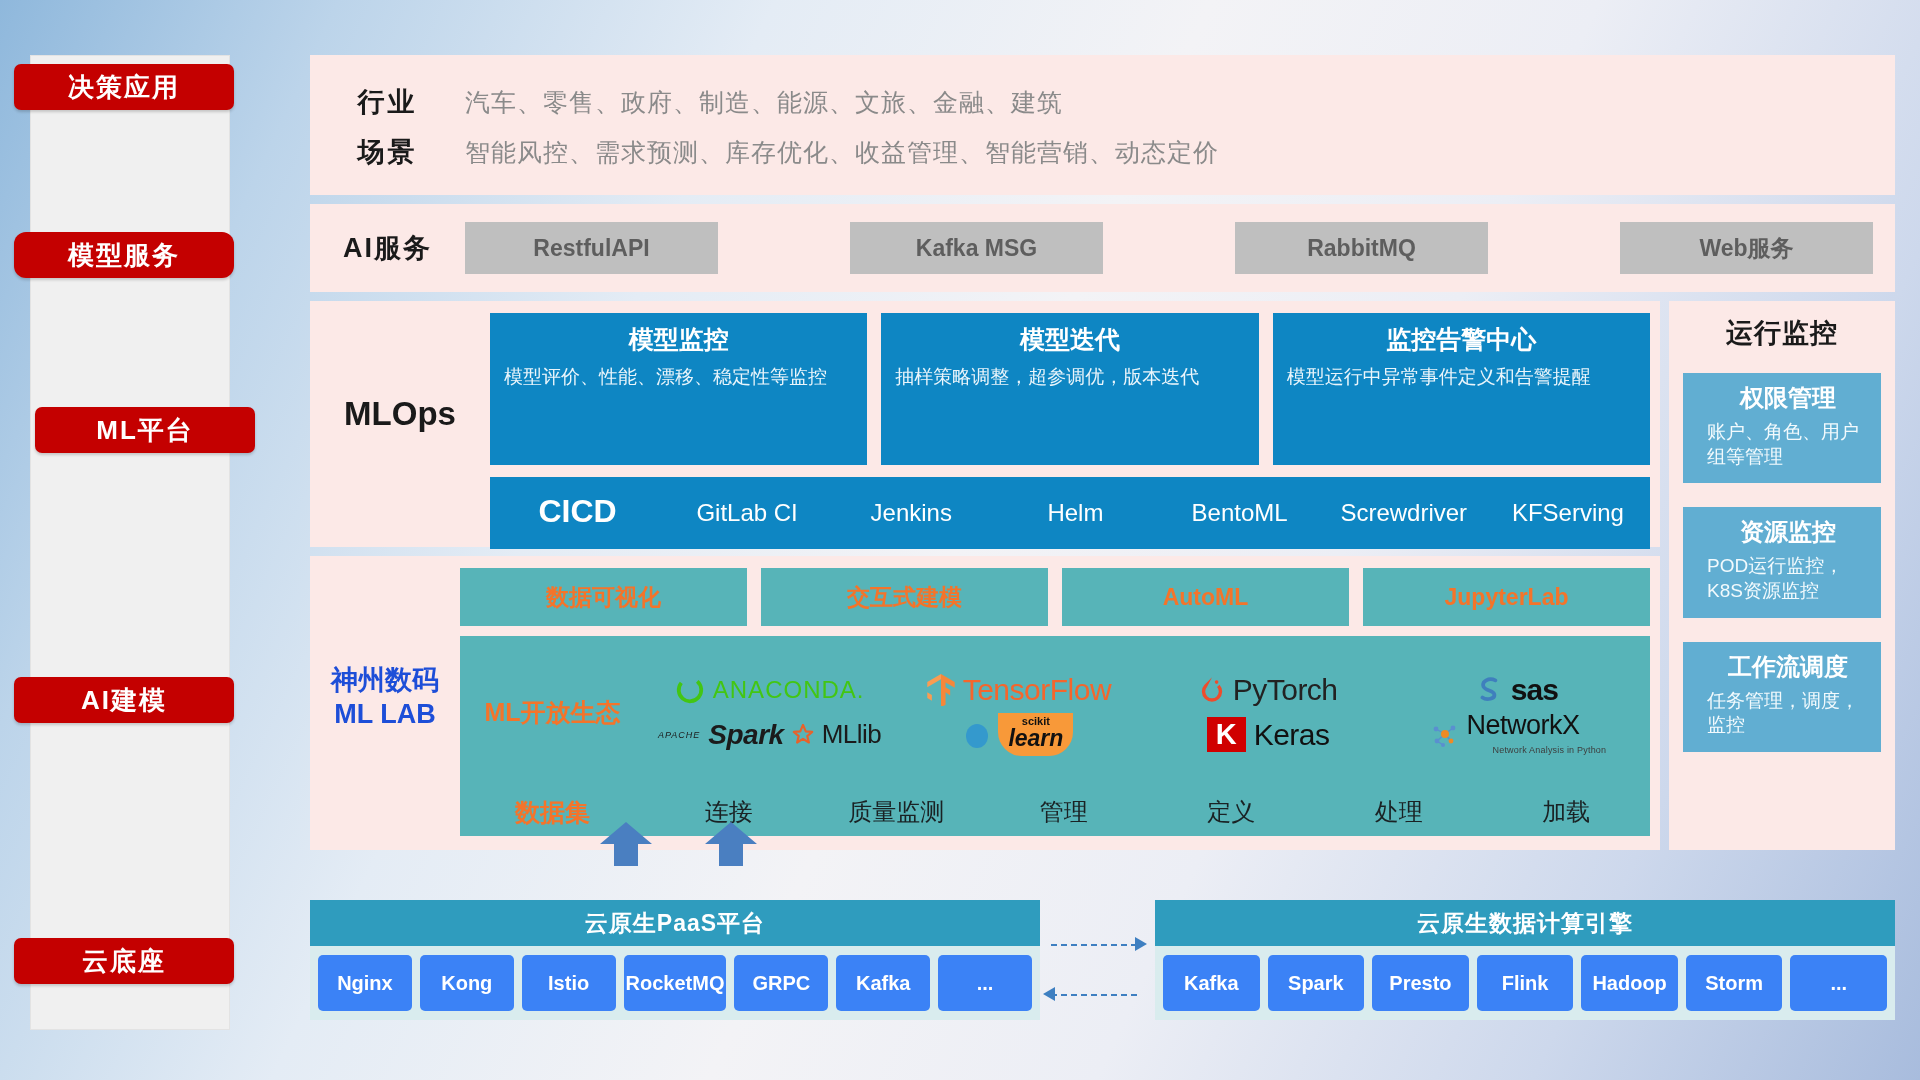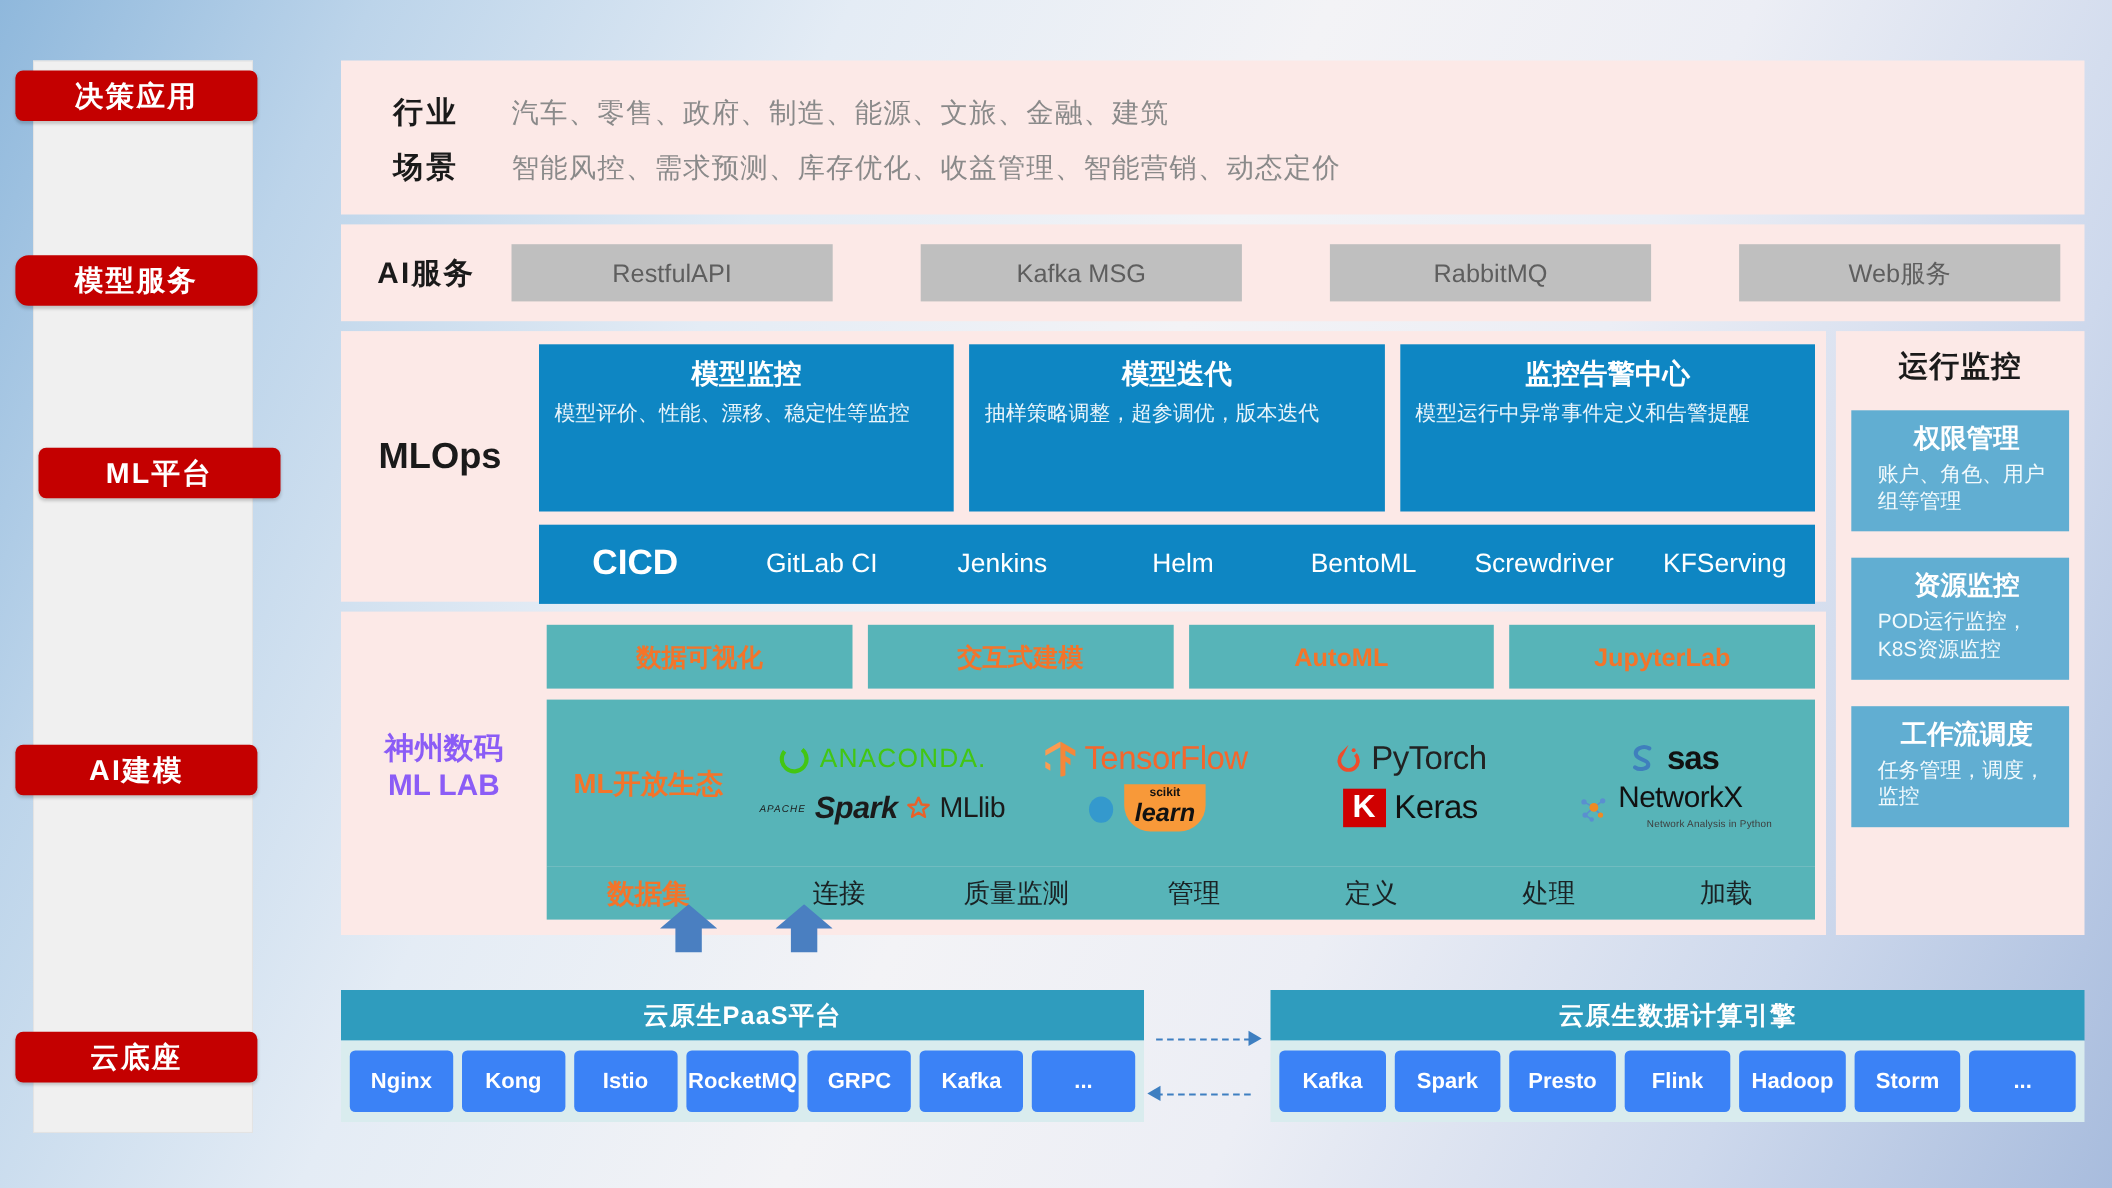--- a/index.html
+++ b/index.html
@@ -54,23 +54,23 @@
   .kv-val { font-size: 25px; color: #8a8a8a; letter-spacing: 1px; }
 
   
   #band-service { height: 88px; display: flex; align-items: center; }
   #svc-key {
     width: 155px; text-align: center;
     font-size: 27px; font-weight: bold; color: #1a1a1a; letter-spacing: 2px;
   }
   #svc-items { display: flex; flex: 1; justify-content: space-between; padding-right: 22px; }
   .svc-chip {
-    width: 292px; height: 52px; background: #bfbfbf;
+    width: 253px; height: 52px; background: #bfbfbf;
     display: flex; align-items: center; justify-content: center;
-    color: #5e5e5e; font-size: 23px; font-weight: normal;
+    color: #5e5e5e; font-size: 23px; font-weight: bold;
   }
 
   
   #mid { display: flex; gap: 9px; }
   #mid-left { width: 1350px; }
   #mid-right { width: 226px; }
 
   #band-mlops { height: 246px; display: flex; align-items: flex-start; padding-top: 12px; }
   #mlops-key {
     width: 180px; text-align: center; padding-top: 82px;
@@ -96,22 +96,22 @@
     padding-top: 16px; flex: none;
   }
   .cicd-item {
     flex: 1; text-align: center; font-size: 24px; padding-top: 22px;
     line-height: 1.15; word-break: break-word;
   }
 
   
   #band-model { height: 294px; display: flex; align-items: flex-start; padding-top: 12px; }
   #model-key {
-    width: 187px; text-align: center; padding-top: 96px;
-    font-size: 27px; font-weight: bold; color: #8b5cf6; line-height: 1.25;
+    width: 150px; text-align: center; padding-top: 96px;
+    font-size: 27px; font-weight: bold; color: #1d4ed8; line-height: 1.25;
   }
   #model-body { flex: 1; padding-right: 10px; }
   #tool-row { display: flex; gap: 14px; }
   .tool-chip {
     flex: 1; height: 58px; background: #57b4b8;
     display: flex; align-items: center; justify-content: center;
     color: #f4742a; font-size: 23px; font-weight: bold;
   }
   #eco-row {
     margin-top: 10px; height: 152px; background: #57b4b8;

